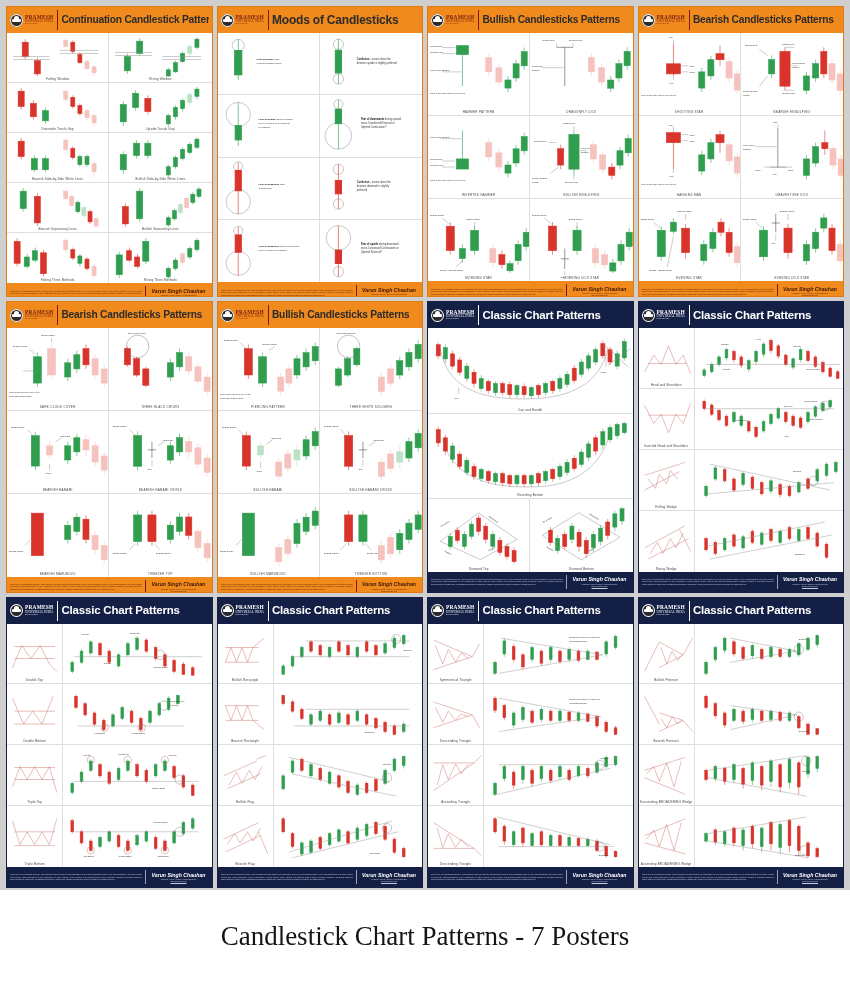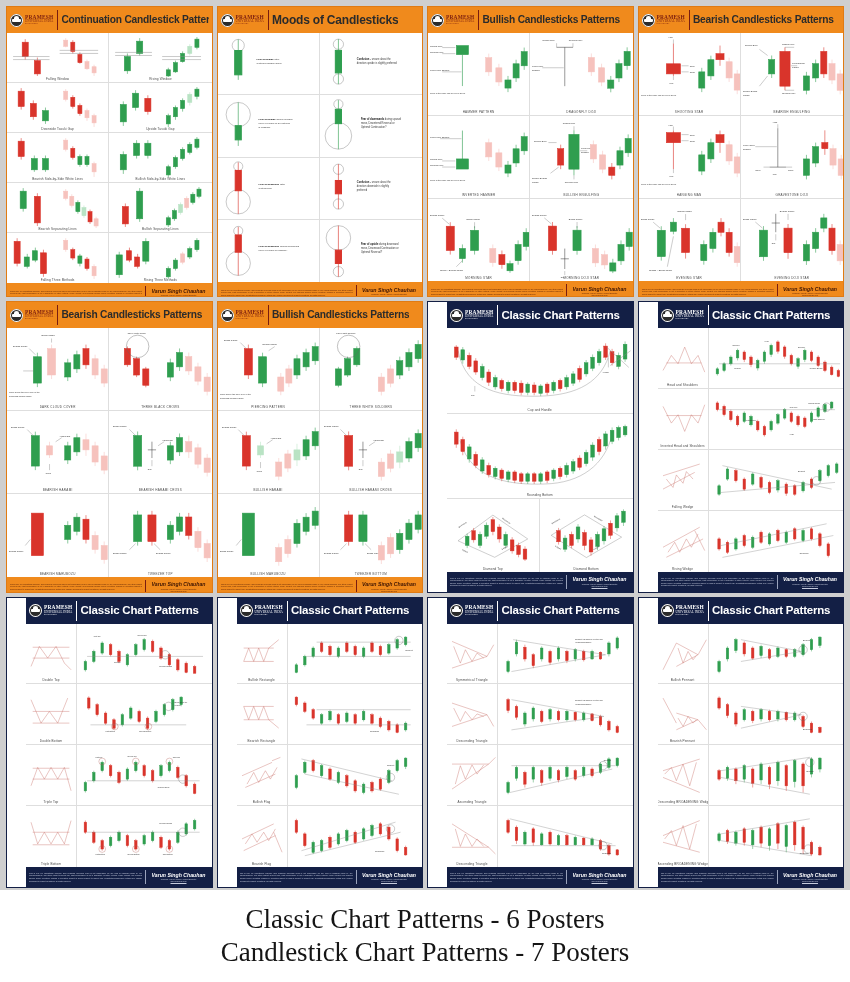--- a/index.html
+++ b/index.html
@@ -23,21 +23,21 @@
   .poster{
     position:relative;
     margin:2px;
     background:#ffffff;
     box-sizing:border-box;
     display:flex;flex-direction:column;
     overflow:hidden;
     border:1px solid #b9b9b9;
   }
   .poster.orange{border:1px solid #e07b13;}
-  .poster.navy{border:1px solid #131f45;padding-left:19px;}
+  .poster.navy{border:1px solid #131f45;}
 
   
   .phead{
     flex:0 0 auto;
     height:26px;
     display:flex;align-items:center;
     padding:0 3px;
     box-sizing:border-box;
   }
   .orange .phead{background:#f08a1c;}
@@ -2702,17 +2702,16 @@
           <div class="sign-name">Varun Singh Chauhan</div>
           <div class="sign-sub">Technical Analyst | Trainer | Market Educator</div>
           <div class="sign-web">www.pramesh.com</div>
         </div>
       </div>
     </div>
 
   </div>
 
   <div class="caption">
-    <div class="cap-line">Classic Chart Patterns - 6 Posters</div>
     <div class="cap-line">Candlestick Chart Patterns - 7 Posters</div>
   </div>
 
 </div>
 
 </body></html>

